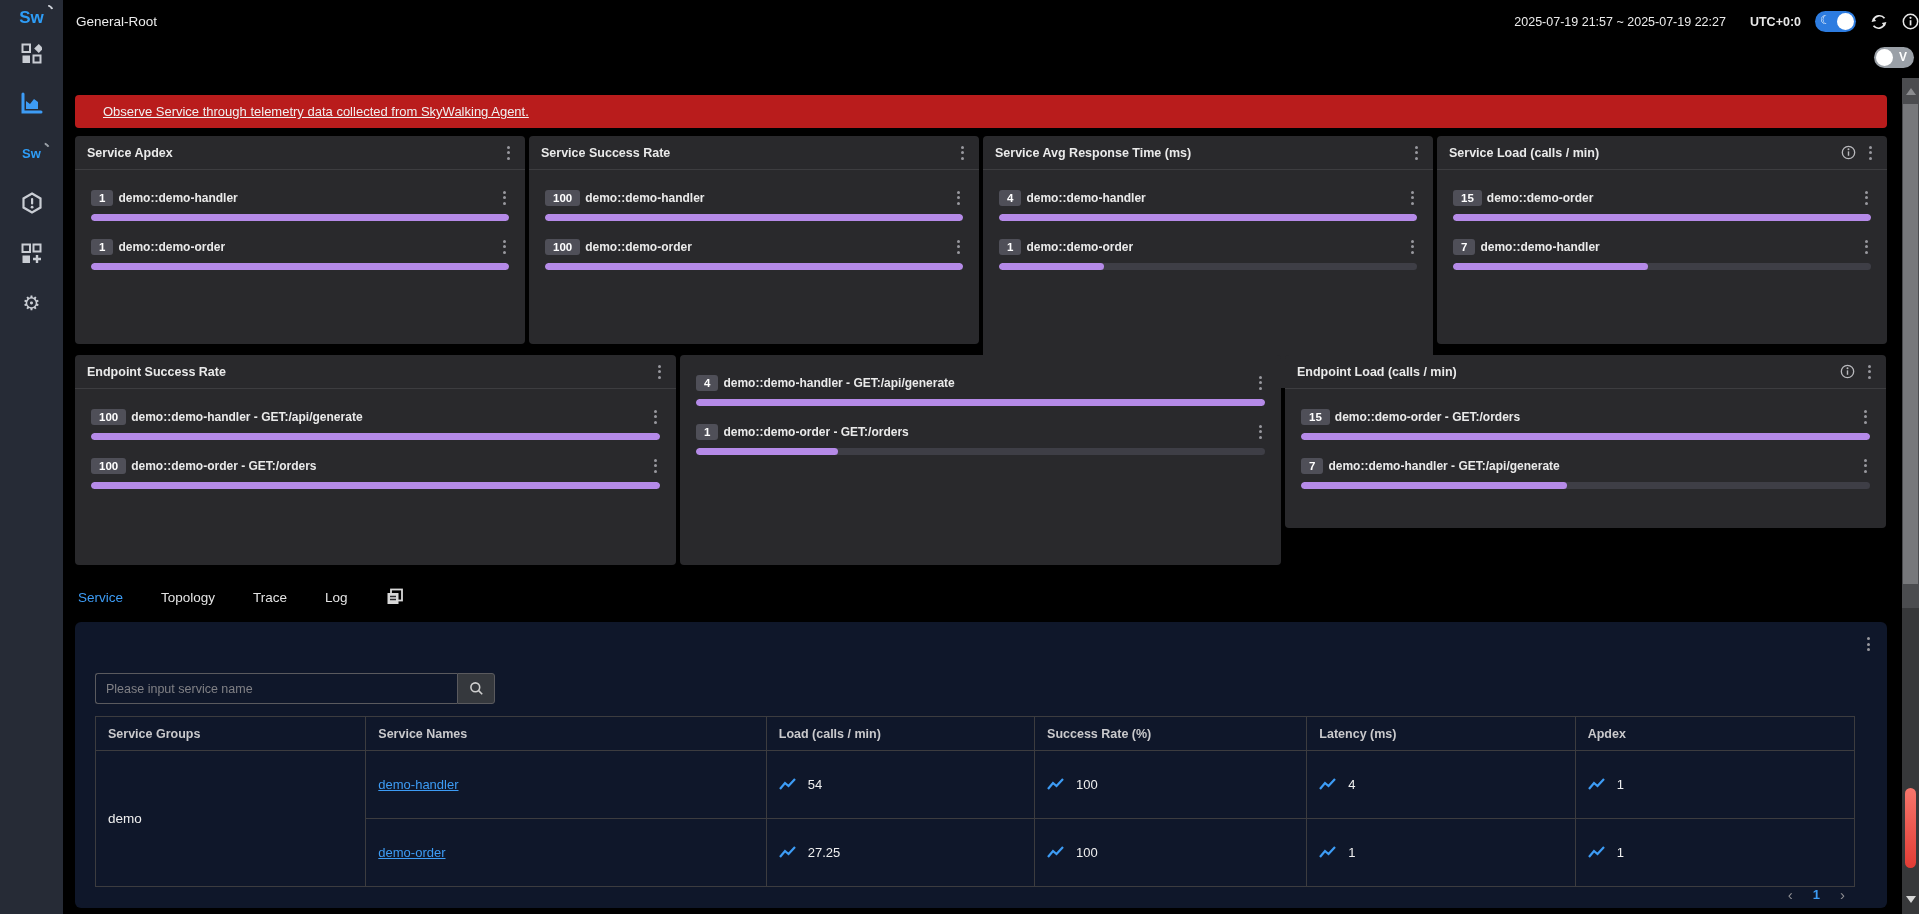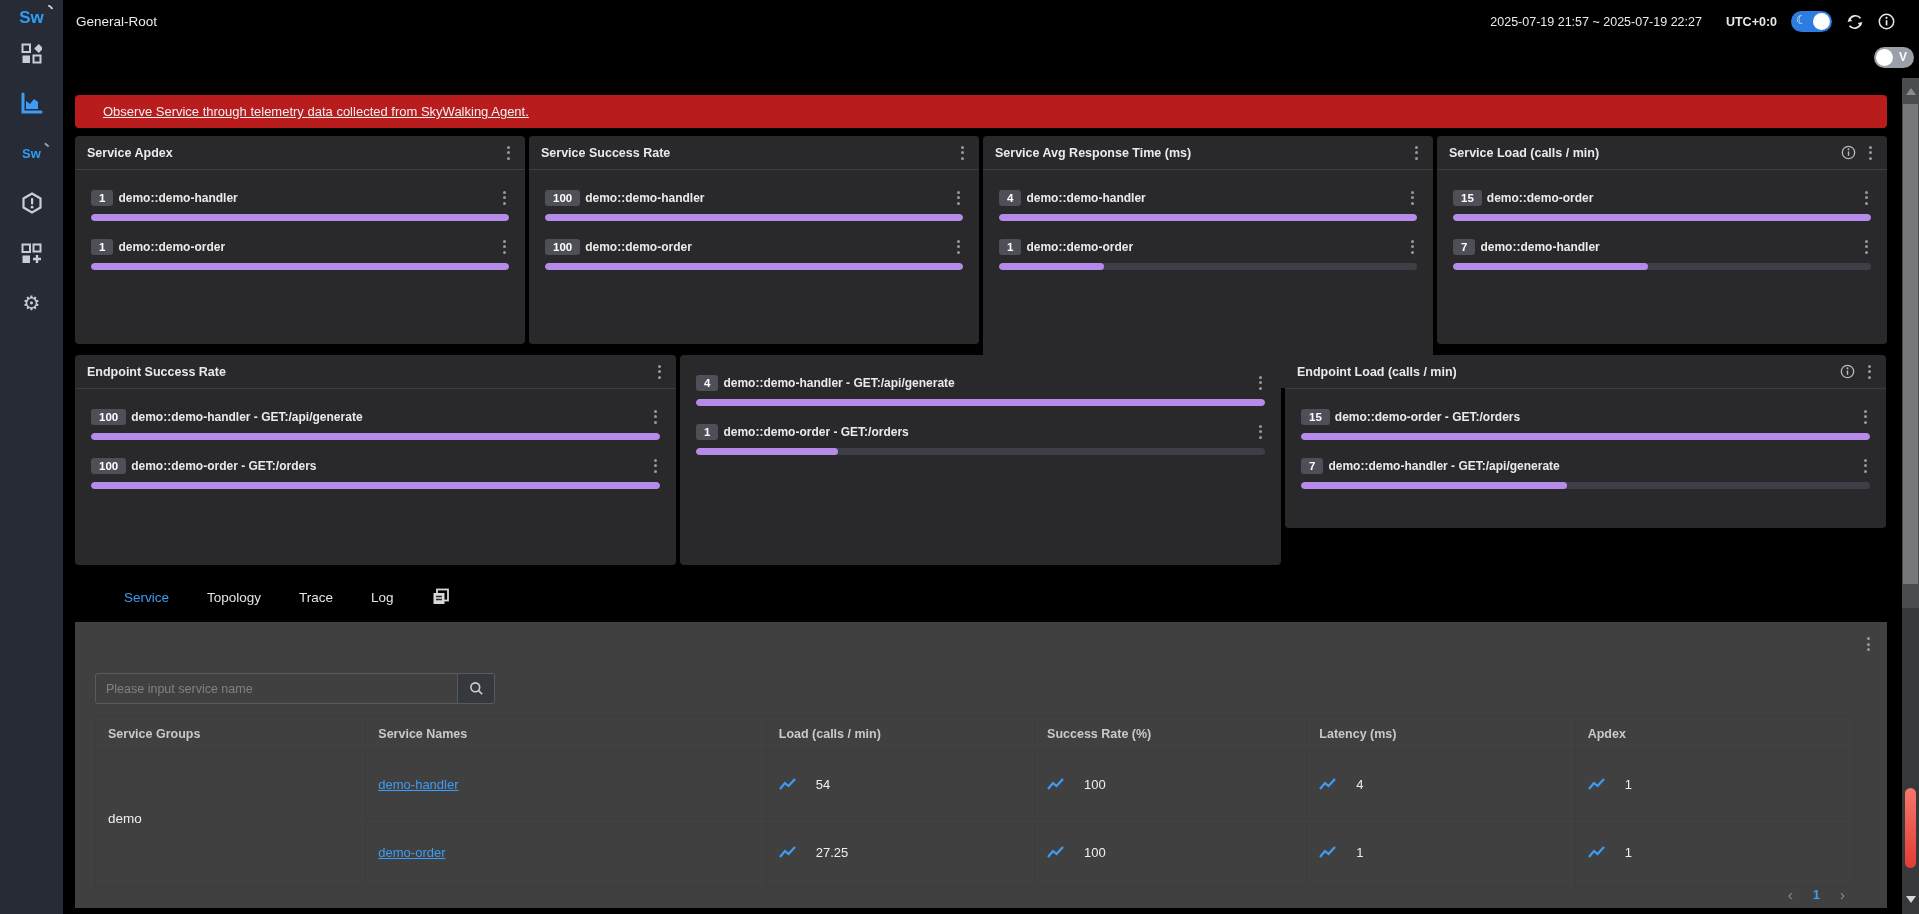--- a/index.html
+++ b/index.html
@@ -14,21 +14,21 @@
   .logo .arc { position:absolute; right:-9px; top:-3px; width:9px; height:9px;
                border:2px solid transparent; border-top-color:#cfd3da; border-radius:50%;
                transform:rotate(40deg); }
   .side-item { width:63px; height:50px; display:flex; align-items:center; justify-content:center;
                cursor:pointer; }
   .side-item:first-of-type { margin-top:24px; }
   .gear-glyph { font-size:20px; color:#c9cdd4; line-height:1; }
 
   
   #topbar { left:63px; top:0; width:1856px; height:43px; background:#000;
-            display:flex; align-items:center; padding:0 24px 0 13px; }
+            display:flex; align-items:center; padding:0 0 0 13px; }
   #page-title { font-size:13.5px; color:#ececec; }
   #topbar-right { margin-left:auto; display:flex; align-items:center; gap:14px; }
   #time-range { font-size:12.5px; color:#ececec; }
   #timezone { font-size:12.5px; font-weight:700; margin-left:10px; }
   .switch { width:41px; height:21px; border-radius:11px; background:#2d7ce0; position:relative;
             cursor:pointer; }
   .switch .moon { position:absolute; left:5px; top:2px; font-size:12px; color:#fff; }
   .switch .knob { position:absolute; right:2px; top:2px; width:17px; height:17px;
                   border-radius:50%; background:#fff; }
   .icon-btn { cursor:pointer; display:flex; align-items:center; }
@@ -69,43 +69,43 @@
   .mlabel { margin-left:5px; font-size:12px; font-weight:700; color:#eaeaea; flex:1;
             white-space:nowrap; overflow:hidden; }
   .bar { margin-top:6px; height:7px; background:#3e3e46; border-radius:4px; overflow:hidden; }
   .bar-fill { height:100%; background:#b58ae8; border-radius:4px; }
   .dots { display:inline-flex; flex-direction:column; gap:2.5px; padding:3px; cursor:pointer; }
   .dots i { width:3px; height:3px; border-radius:50%; background:#98989e; }
 
   
   #tabs { left:78px; top:580px; height:34px; display:flex; align-items:center; gap:38px; }
   .tab { font-size:13.5px; color:#e4e4e4; cursor:pointer; }
-  .tab.active { color:#3d9cf5;margin-left:46px; }
+  .tab.active { color:#3d9cf5; }
 
   
-  #panel { left:75px; top:622px; width:1812px; height:286px; background:#404040;
-           border-radius:0; }
+  #panel { left:75px; top:622px; width:1812px; height:286px; background:#0f172a;
+           border-radius:6px; }
   #panel-dots { position:absolute; right:14px; top:12px; }
   #search-row { position:absolute; left:20px; top:51px; display:flex; }
   #search-input { width:362px; height:31px; background:transparent; border:1px solid #5a5a5e;
                   border-right:none; border-radius:3px 0 0 3px; color:#d0d0d0; font-size:12.5px;
                   padding:0 10px; outline:none; font-family:"Liberation Sans",sans-serif; }
   #search-input::placeholder { color:#808085; }
   #search-btn { width:38px; height:31px; background:#35383d; border:1px solid #5a5a5e;
                 border-radius:0 3px 3px 0; display:flex; align-items:center; justify-content:center;
                 cursor:pointer; }
   table { position:absolute; left:20px; top:94px; width:1760px; border-collapse:collapse; }
   th { height:34px; text-align:left; font-size:12.5px; font-weight:700; color:#c9c9cc;
        border:1px solid #3c3c3f; border-left:none; padding:0 12px; }
   th:first-child { border-left:1px solid #3c3c3f; }
   td { height:68px; font-size:13px; color:#efefef; border:1px solid #3c3c3f; border-left:none;
        padding:0 12px; }
   td:first-child { border-left:1px solid #3c3c3f; font-size:13.5px; }
   .svc-link { color:#3d9cf5; font-size:13px; text-decoration:underline; cursor:pointer; }
-  .metric-cell { display:flex; align-items:center; gap:20px; }
+  .metric-cell { display:flex; align-items:center; gap:12px; }
   #pagination { position:absolute; right:42px; bottom:5px; display:flex; align-items:center;
                 gap:20px; }
   .pg-arrow { color:#8f8f93; font-size:15px; cursor:pointer; }
   .pg-num { color:#3d9cf5; font-size:13px; font-weight:700; cursor:pointer; }
   svg { display:block; }
 </style>
 </head>
 <body>
 
 <div id="sidebar" class="abs">

